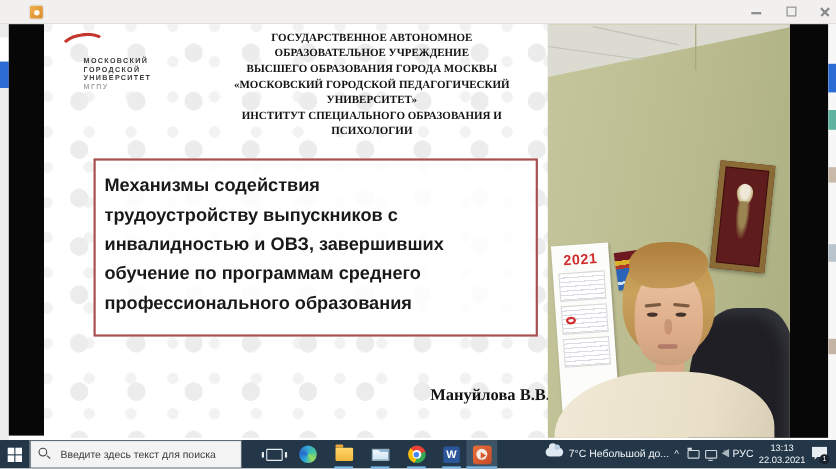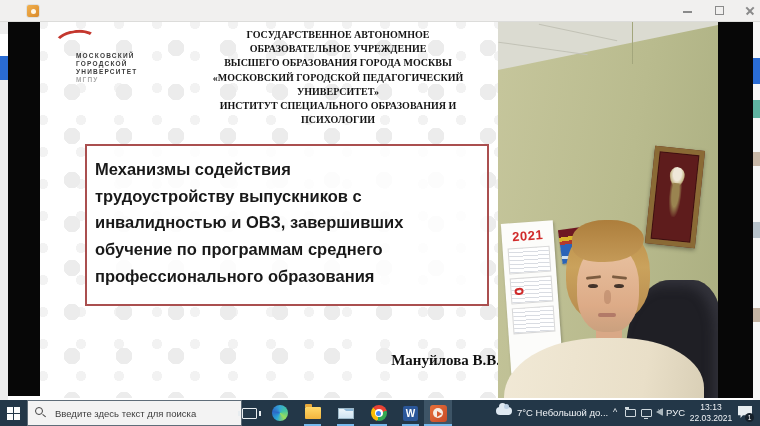--- a/index.html
+++ b/index.html
@@ -79,21 +79,21 @@
   .neck { position:absolute; left:98px; top:300px; width:26px; height:22px; background:#d9a886; }
   .body { position:absolute; left:6px; top:316px; width:200px; height:62px;
     background:linear-gradient(100deg,#f1e9d6 0%,#e9dfc8 70%,#d9cfb6 100%);
     border-radius:48% 42% 0 0 / 95% 80% 0 0; }
 
   
   .taskbar { position:absolute; left:0; top:400px; width:760px; height:26px; background:#233748; }
   .start { position:absolute; left:0; top:0; width:27px; height:26px; display:flex; align-items:center; justify-content:center; }
   .winlogo { display:grid; grid-template-columns:6px 6px; grid-template-rows:6px 6px; gap:1px; }
   .winlogo span { background:#fdfdfd; }
-  .searchbox { position:absolute; left:27px; top:0; width:215px; height:26px; background:#f3f3f3;
+  .searchbox { position:absolute; left:27px; top:0; width:193px; height:26px; background:#f3f3f3;
     border:1px solid #5f6d79; font-size:9.5px; color:#2f2f2f; padding-left:27px; outline:none; }
   .searchbox::placeholder { color:#3c3c3c; }
   .search-mag { position:absolute; left:35px; top:7px; width:8px; height:8px; border:1.4px solid #444; border-radius:50%; pointer-events:none; }
   .search-mag::after { content:""; position:absolute; left:6px; top:7px; width:4px; height:1.4px; background:#444; transform:rotate(40deg); }
   .tb-slot { position:absolute; top:0; width:27px; height:26px; display:flex; align-items:center; justify-content:center; }
   .tb-slot.active { background:#3d5466; }
   .underline { position:absolute; bottom:0; left:5px; right:5px; height:2px; background:#76b9ed; }
   .underline.full { left:0; right:0; }
   .icon-taskview { width:15px; height:11px; border:1.4px solid #e8edf0; border-radius:1px; position:relative; }
   .icon-taskview::before,.icon-taskview::after { content:""; position:absolute; top:2px; width:2px; height:5px; background:#e8edf0; }

